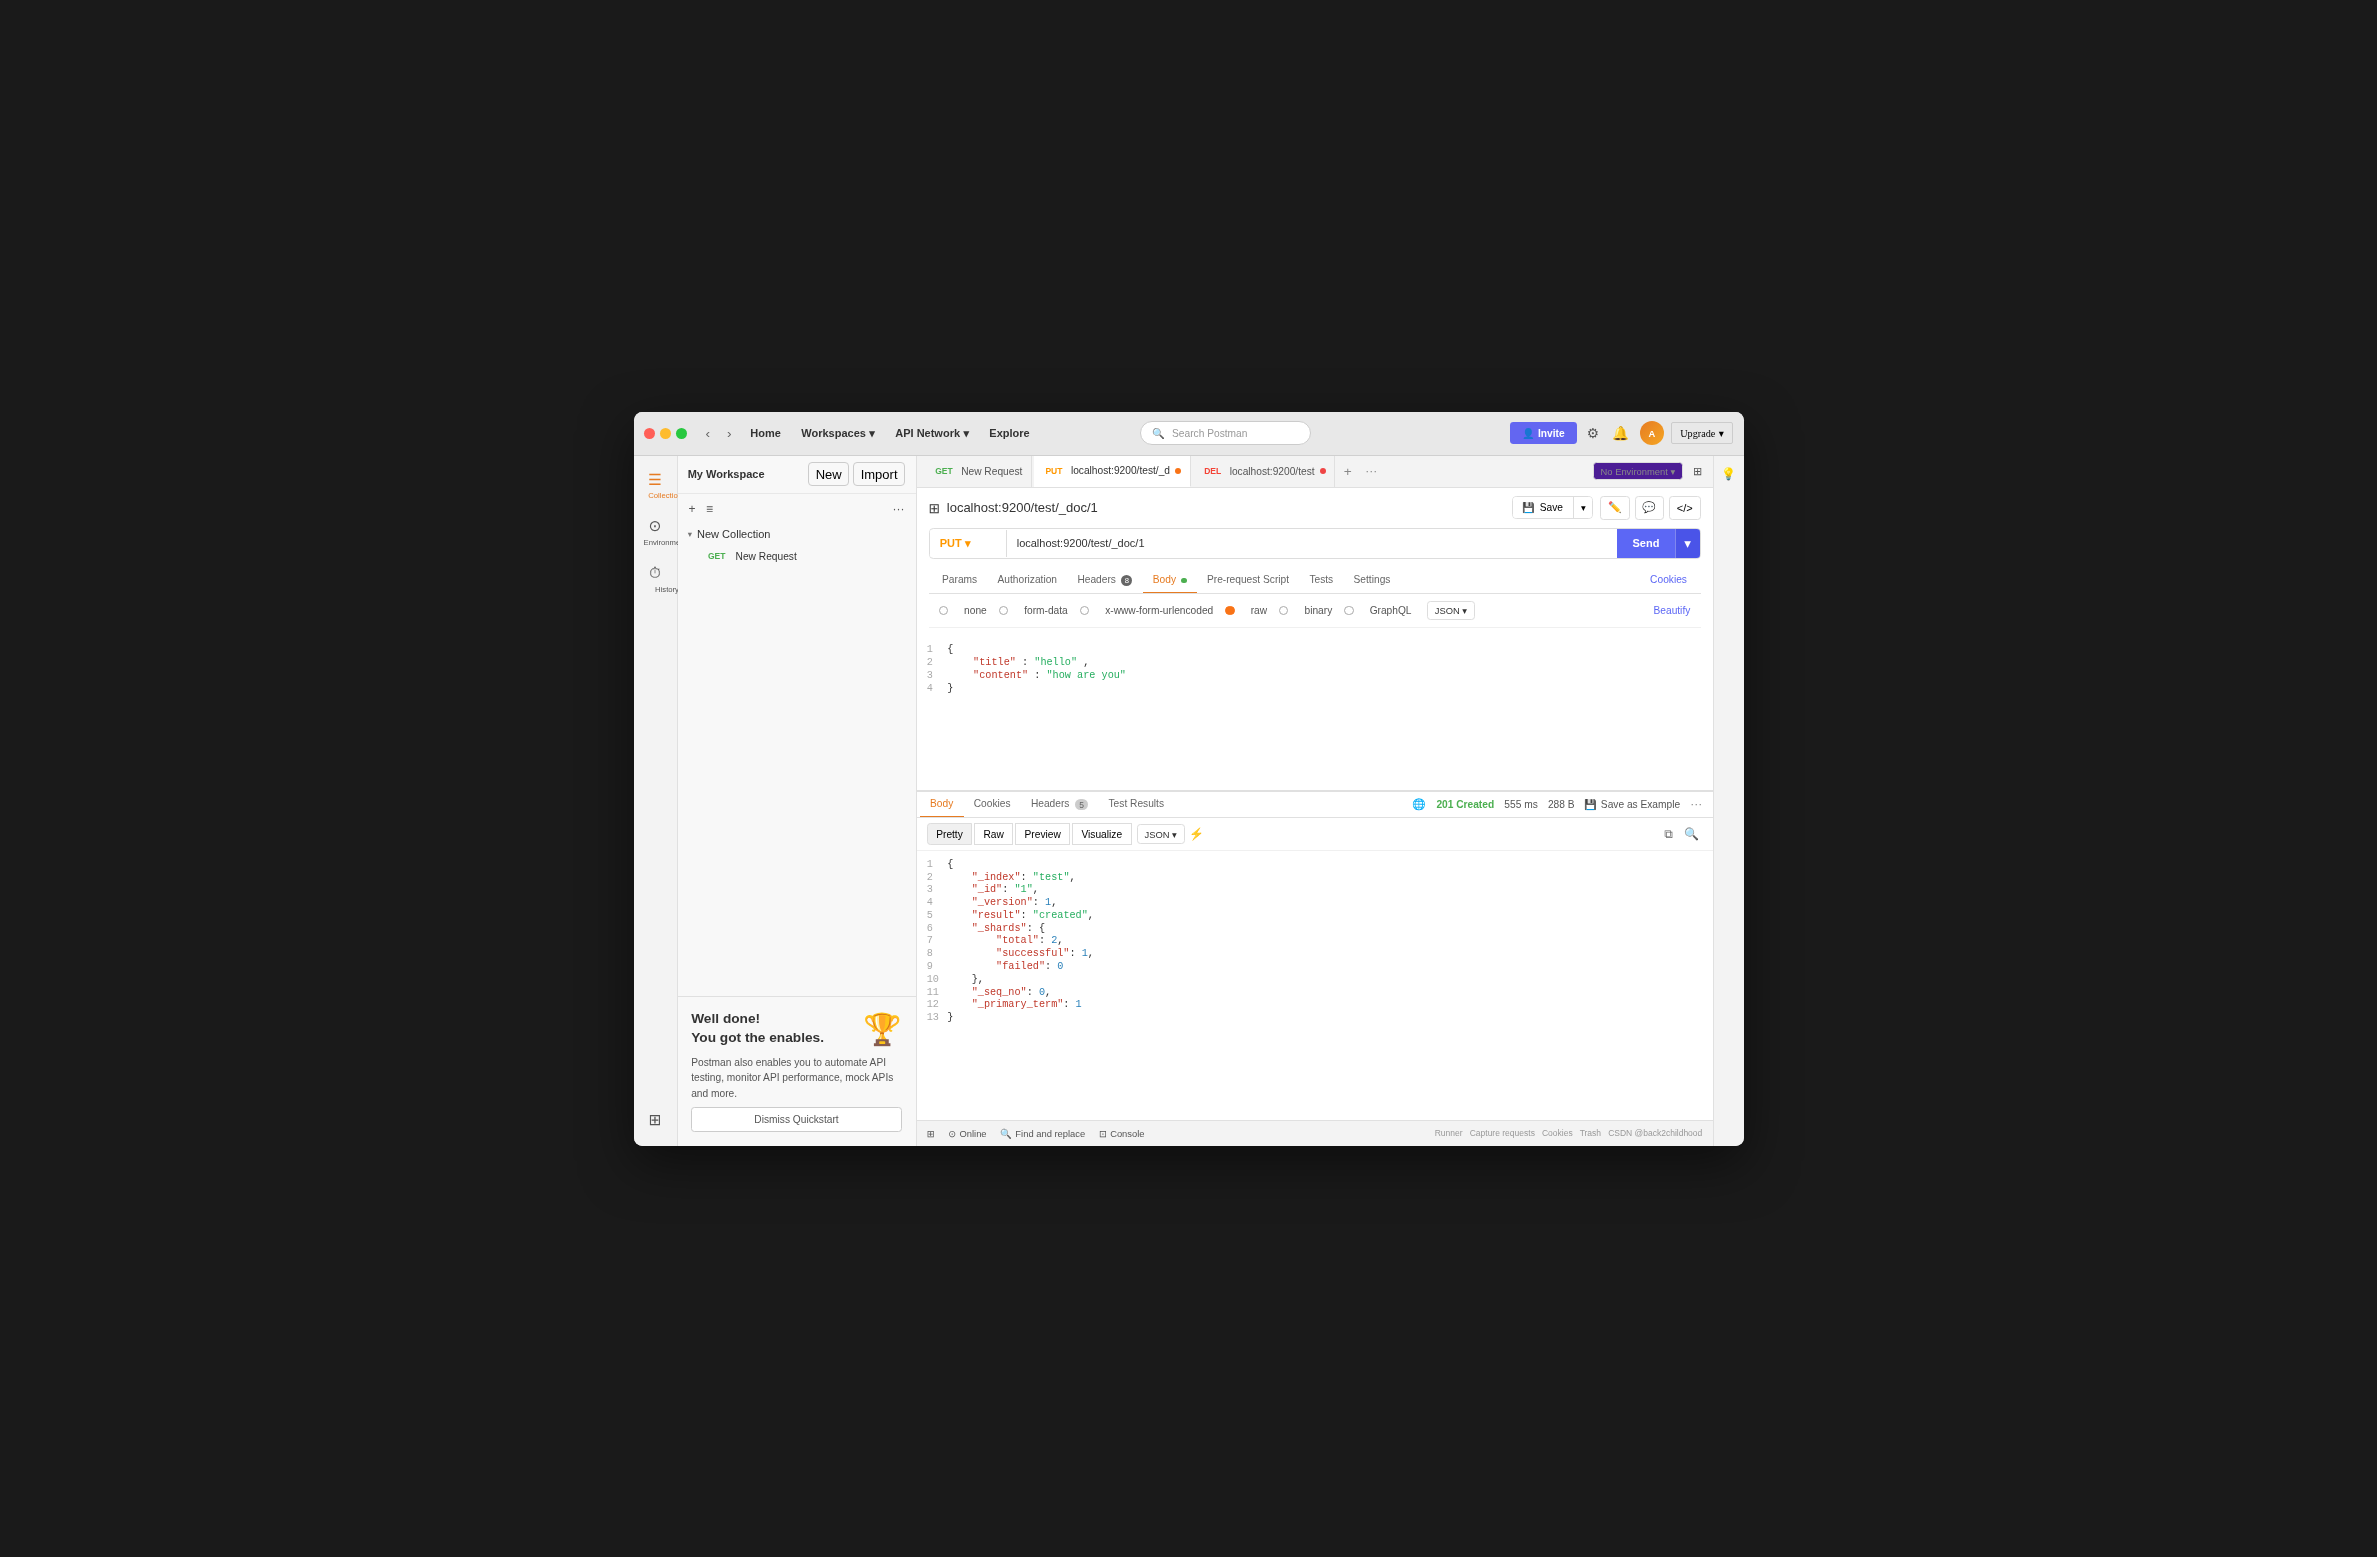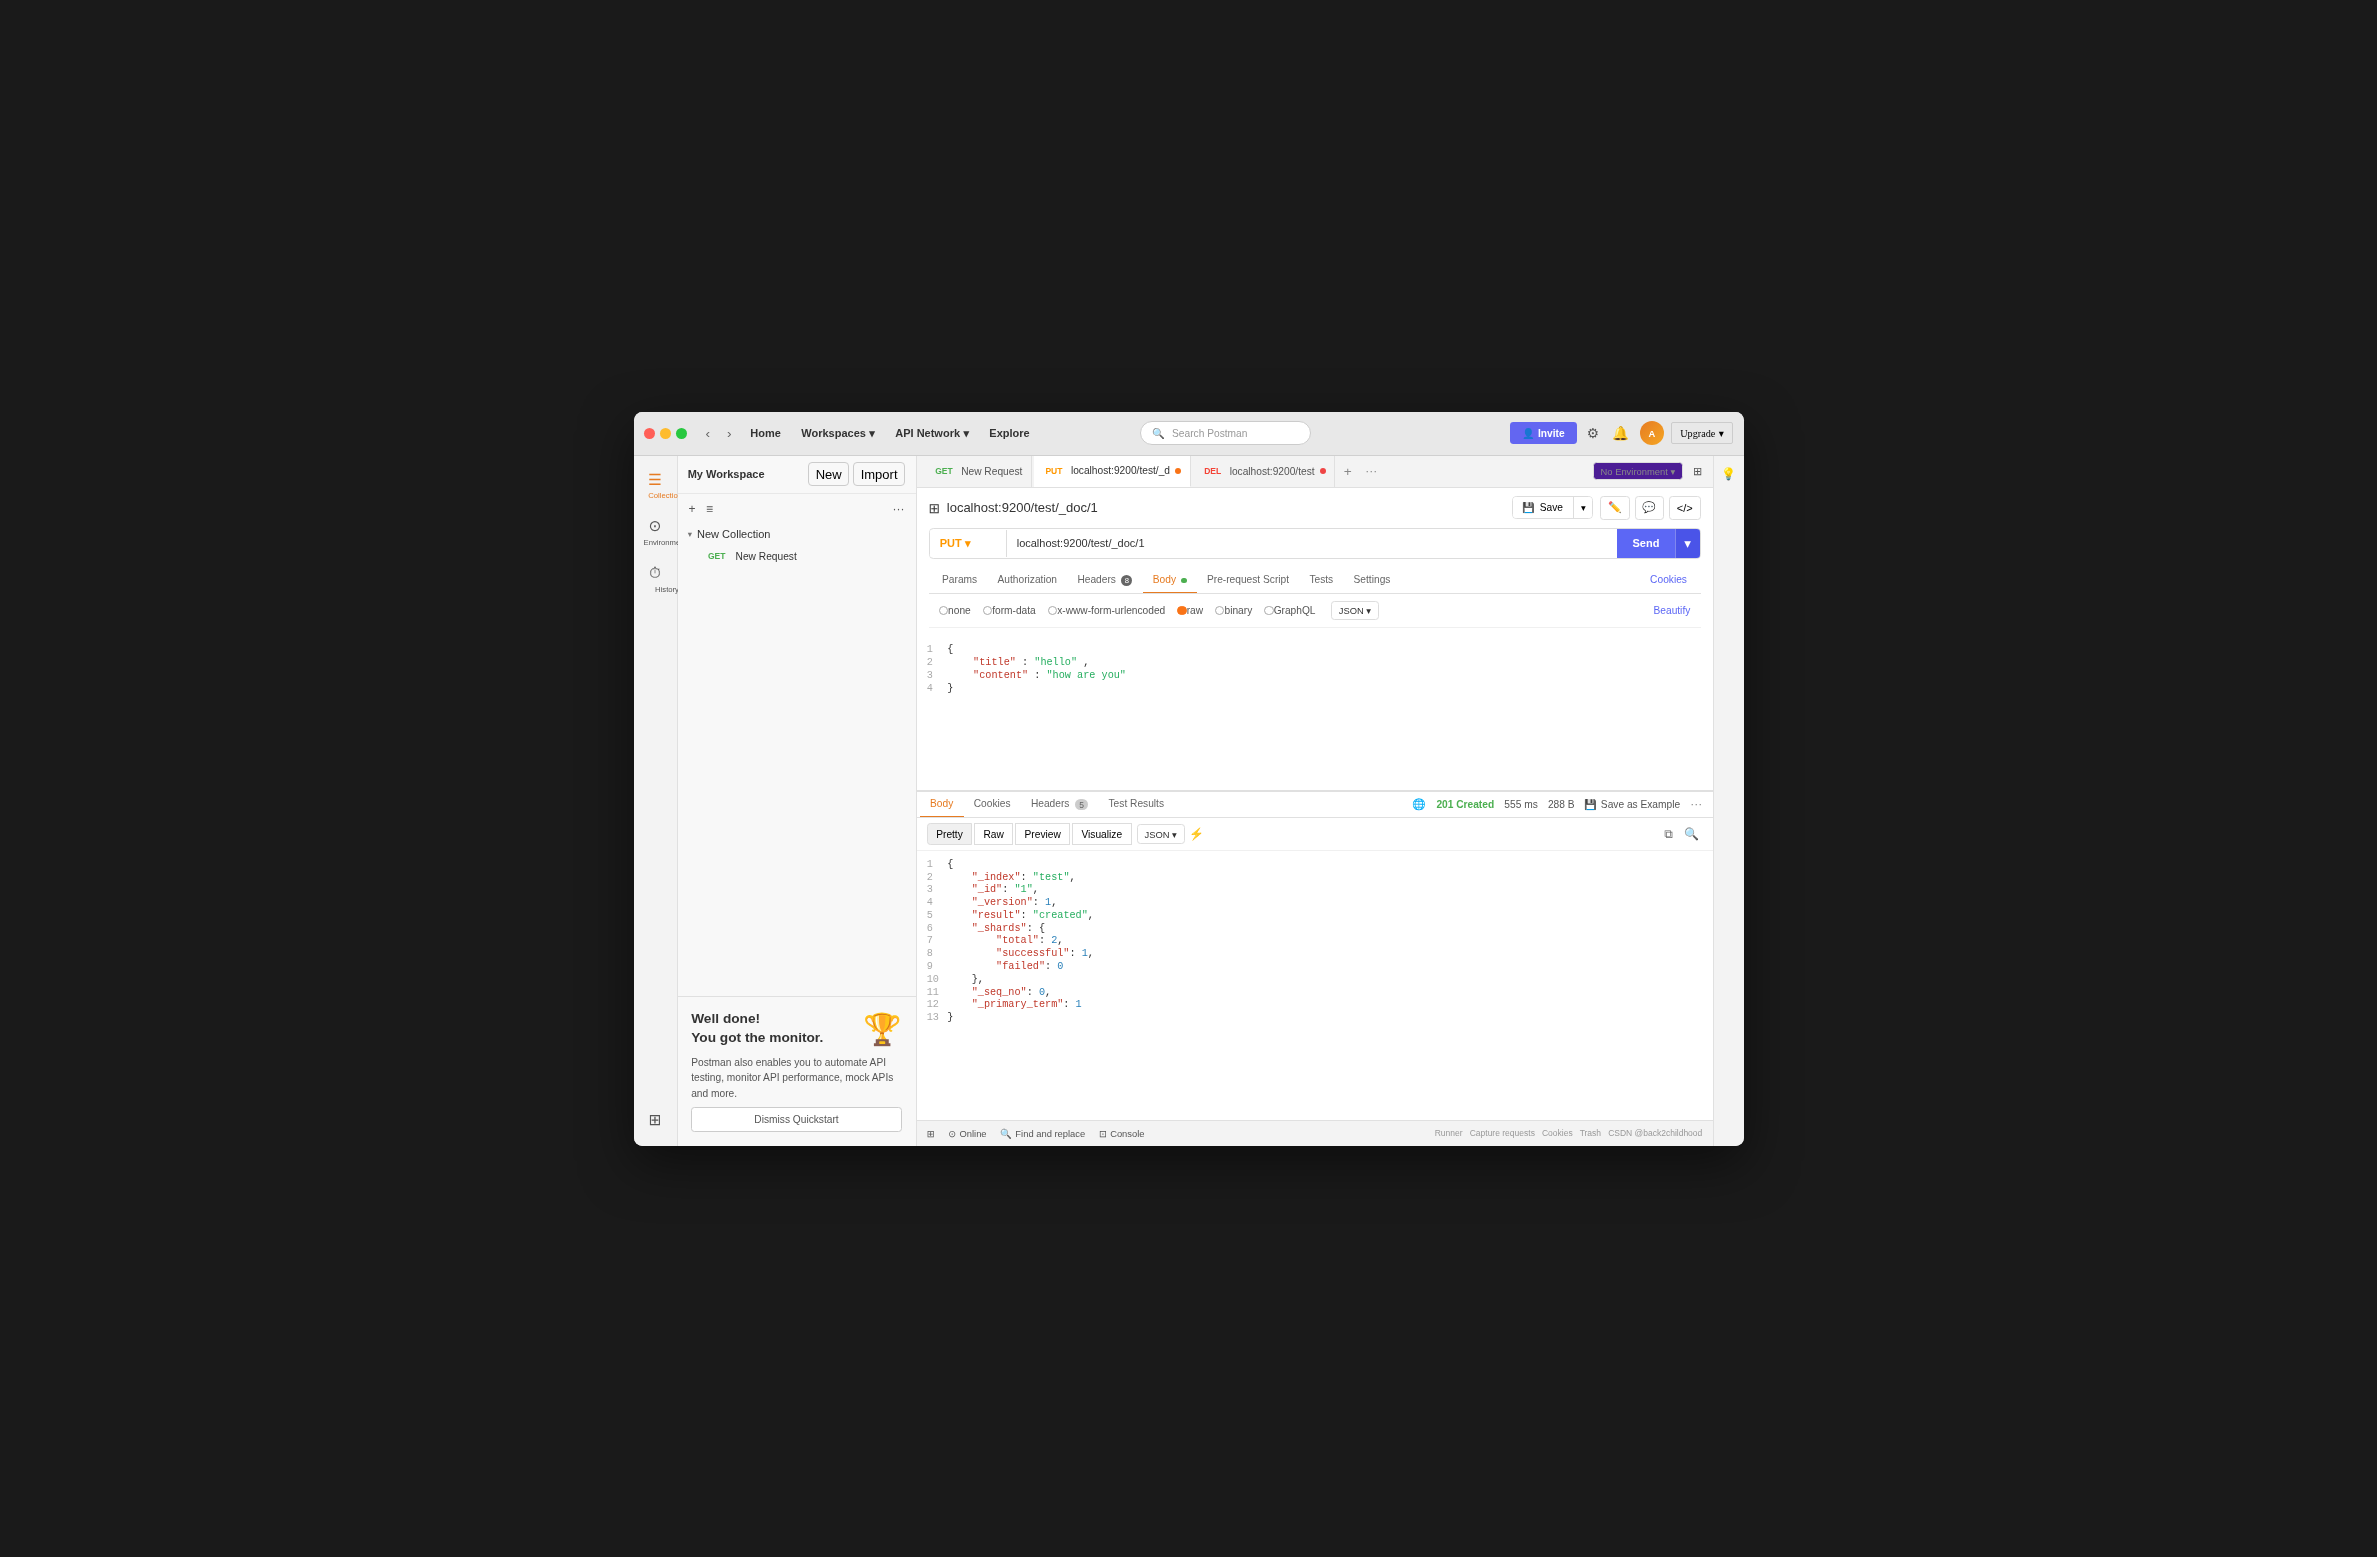--- a/index.html
+++ b/index.html
@@ -84,21 +84,21 @@
     .send-btn-arrow { background: #4a54e8; color: white; border: none; border-left: 0.9px solid rgba(255,255,255,0.3); padding: 6.8px 8.5px; cursor: pointer; }
     
     .req-tabs { display: flex; border-bottom: 0.9px solid #e0e0e0; padding: 0 3.4px; flex-shrink: 0; }
     .req-tab { padding: 6.8px 10.2px; font-size: 10.2px; cursor: pointer; color: #666; border-bottom: 1.7px solid transparent; }
     .req-tab.active { color: #e67b22; border-bottom: 1.7px solid #e67b22; }
     .req-tab-badge { background: #666; color: white; font-size: 7.7px; padding: 0.9px 3.4px; border-radius: 6.8px; margin-left: 2.6px; }
     .req-tab-dot { width: 5.1px; height: 5.1px; border-radius: 50%; background: #4caf50; display: inline-block; margin-left: 2.6px; }
     .cookies-link { margin-left: auto; padding: 6.8px 10.2px; font-size: 10.2px; color: #5c67f5; cursor: pointer; }
     
     .body-options { display: flex; align-items: center; padding: 6.8px 10.2px; gap: 12px; flex-shrink: 0; border-bottom: 0.9px solid #f0f0f0; }
-    .radio-option { display: flex; align-items: center; gap: 0; cursor: pointer; font-size: 10.2px; color: #555; }
+    .radio-option { display: flex; align-items: center; gap: 16px; cursor: pointer; font-size: 10.2px; color: #555; }
     .radio-dot { width: 9.4px; height: 9.4px; border-radius: 50%; border: 1.7px solid #aaa; }
     .radio-dot.active-raw { border-color: #f97316; background: #f97316; }
     .beautify-link { margin-left: auto; color: #5c67f5; font-size: 10.2px; cursor: pointer; }
     
     .code-editor { flex: 1; background: white; padding: 6.8px 0; overflow-y: auto; font-family: 'Courier New', monospace; font-size: 10.2px; border-bottom: 0.9px solid #e0e0e0; min-height: 102px; max-height: 154px; }
     .code-line { display: flex; padding: 0.9px 10.2px; }
     .line-num { color: #aaa; min-width: 20.5px; user-select: none; }
     .code-brace { color: #333; }
     .code-key { color: #c0392b; }
     .code-string { color: #27ae60; }
@@ -217,21 +217,21 @@
       <div class="request-item">
         <span class="method-badge method-get">GET</span>
         <span class="request-name">New Request</span>
       </div>
 
       <div style="flex:1"></div>
       <div class="quickstart-panel">
         <div style="overflow:hidden">
           <div style="float:right;font-size:31px;margin-left:6.8px;">🏆</div>
           <div class="quickstart-title">Well done!</div>
-          <div class="quickstart-title">You got the monitor.</div>
+          <div class="quickstart-title">You got the enables.</div>
         </div>
         <div class="quickstart-sub" style="margin-top:6.8px">Postman also enables you to automate API testing, monitor API performance, mock APIs and more.</div>
         <button class="dismiss-btn">Dismiss Quickstart</button>
       </div>
     </div>
 
     <div class="main-content">
 
       <div class="tabs-bar">
         <div class="tab">

